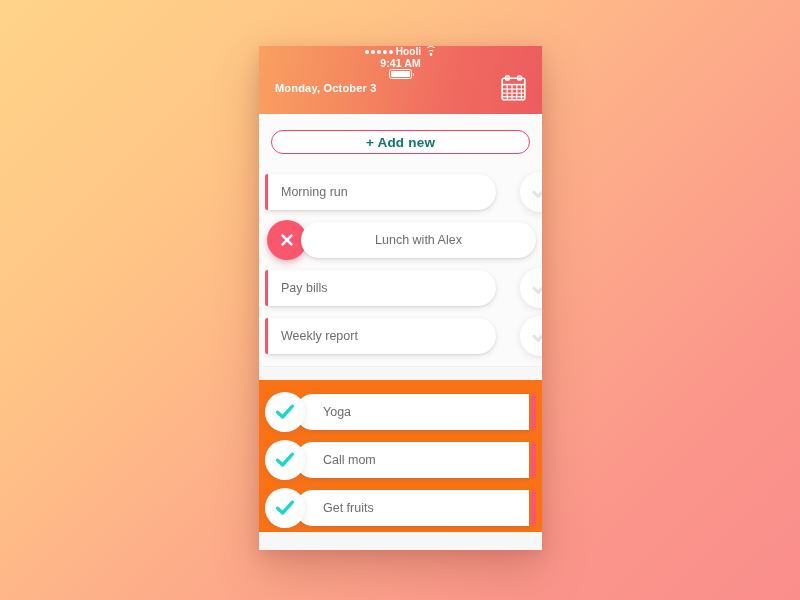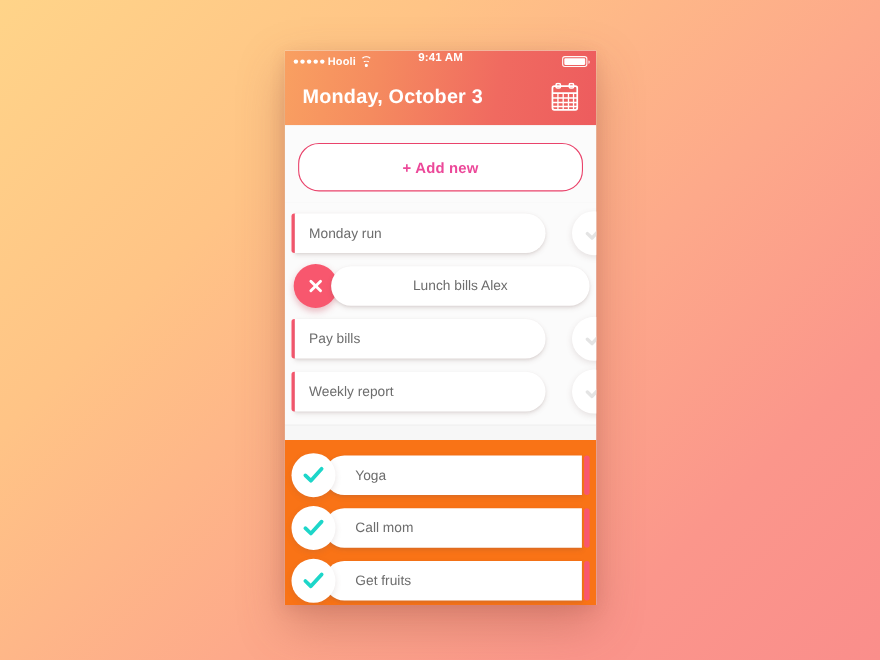--- a/index.html
+++ b/index.html
@@ -24,23 +24,24 @@
     box-shadow:0 18px 40px rgba(150,70,60,.34), 0 4px 14px rgba(150,70,60,.18);
   }
 
   
   #header{
     position:relative; height:68px;
     background:linear-gradient(100deg,#F9A061 0%,#F58B5F 30%,#F06A60 68%,#ED5C5E 100%);
     color:#fff;
   }
   #statusbar{
-    height:20px; display:flex; 
+    height:20px; display:flex; align-items:center;
     padding:0 8px; font-size:10px; font-weight:bold;
     letter-spacing:.1px;
+    flex-direction:column;
   }
   .sb-left{ display:flex; align-items:center; gap:3px; flex:1; }
   .dots{ display:flex; gap:2px; align-items:center; }
   .dots i{ width:4px; height:4px; border-radius:50%; background:#fff; display:block; }
   .sb-time{ flex:0 0 auto; font-size:10.5px; }
   .sb-right{ flex:1; display:flex; justify-content:flex-end; align-items:center; }
   .battery{
     width:23px; height:10px; border:1.4px solid rgba(255,255,255,.95);
     border-radius:2.5px; position:relative; padding:1px;
   }
@@ -58,32 +59,32 @@
     border-radius:50%;
   }
   .wifi b:nth-child(1){ width:11px; height:11px; bottom:-1px; }
   .wifi b:nth-child(2){ width:7px;  height:7px;  bottom:-1px; }
   .wifi b:nth-child(3){ width:3px;  height:3px;  bottom:0px; border-top-color:#fff; background:#fff; border-radius:50%; }
 
   #titlebar{
     height:48px; display:flex; align-items:center;
     padding:0 16px 4px 16px;
   }
-  #headertitle{ font-size:18px; font-weight:bold; flex:1; letter-spacing:.2px; }
+  #headertitle{ font-size:11px; font-weight:bold; flex:1; letter-spacing:.2px; }
 
   .cal-icon{ width:25px; height:26px; position:relative; }
 
   
   #content{ height:436px; background:#f7f7f7; position:relative; }
 
   
   #addnew-wrap{ padding:16px 12px 10px 12px; background:#fbfbfb; }
   #addnew{
-    height:44px; border:1.6px solid #E9436B; border-radius:19px;
-    background:#fff; color:#ec4899; font-size:13.5px; font-weight:bold;
+    height:24px; border:1.6px solid #E9436B; border-radius:19px;
+    background:#fff; color:#0f766e; font-size:13.5px; font-weight:bold;
     display:flex; align-items:center; justify-content:center;
     letter-spacing:.2px;
   }
 
   
   .row{ position:relative; height:48px; margin-bottom:0px; }
 
   .pill{
     position:absolute; top:6px; height:36px;
     background:#fff; display:flex; align-items:center;
@@ -198,38 +199,38 @@
 
       <div id="addnew-wrap">
         <div id="addnew">+ Add new</div>
       </div>
 
       <div class="section-pending">
 
         <div class="row pending">
           <div class="bar"></div>
           <div class="pill">
-            <span class="lbl">Monday run</span>
+            <span class="lbl">Morning run</span>
           </div>
           <div class="circle">
             <svg width="22" height="22" viewBox="0 0 22 22">
               <path d="M5 11.4 L9.2 15.4 L17.2 6.6" fill="none" stroke="#E4E4E4" stroke-width="3.1" stroke-linecap="round" stroke-linejoin="round"></path>
             </svg>
           </div>
         </div>
 
         <div class="row swiped">
           <div class="del">
             <svg width="18" height="18" viewBox="0 0 18 18">
               <line x1="4.6" y1="4.6" x2="13.4" y2="13.4" stroke="#fff" stroke-width="2.6" stroke-linecap="round"></line>
               <line x1="13.4" y1="4.6" x2="4.6" y2="13.4" stroke="#fff" stroke-width="2.6" stroke-linecap="round"></line>
             </svg>
           </div>
           <div class="pill">
-            <span class="lbl">Lunch bills Alex</span>
+            <span class="lbl">Lunch with Alex</span>
           </div>
         </div>
 
         <div class="row pending">
           <div class="bar"></div>
           <div class="pill">
             <span class="lbl">Pay bills</span>
           </div>
           <div class="circle">
             <svg width="22" height="22" viewBox="0 0 22 22">

